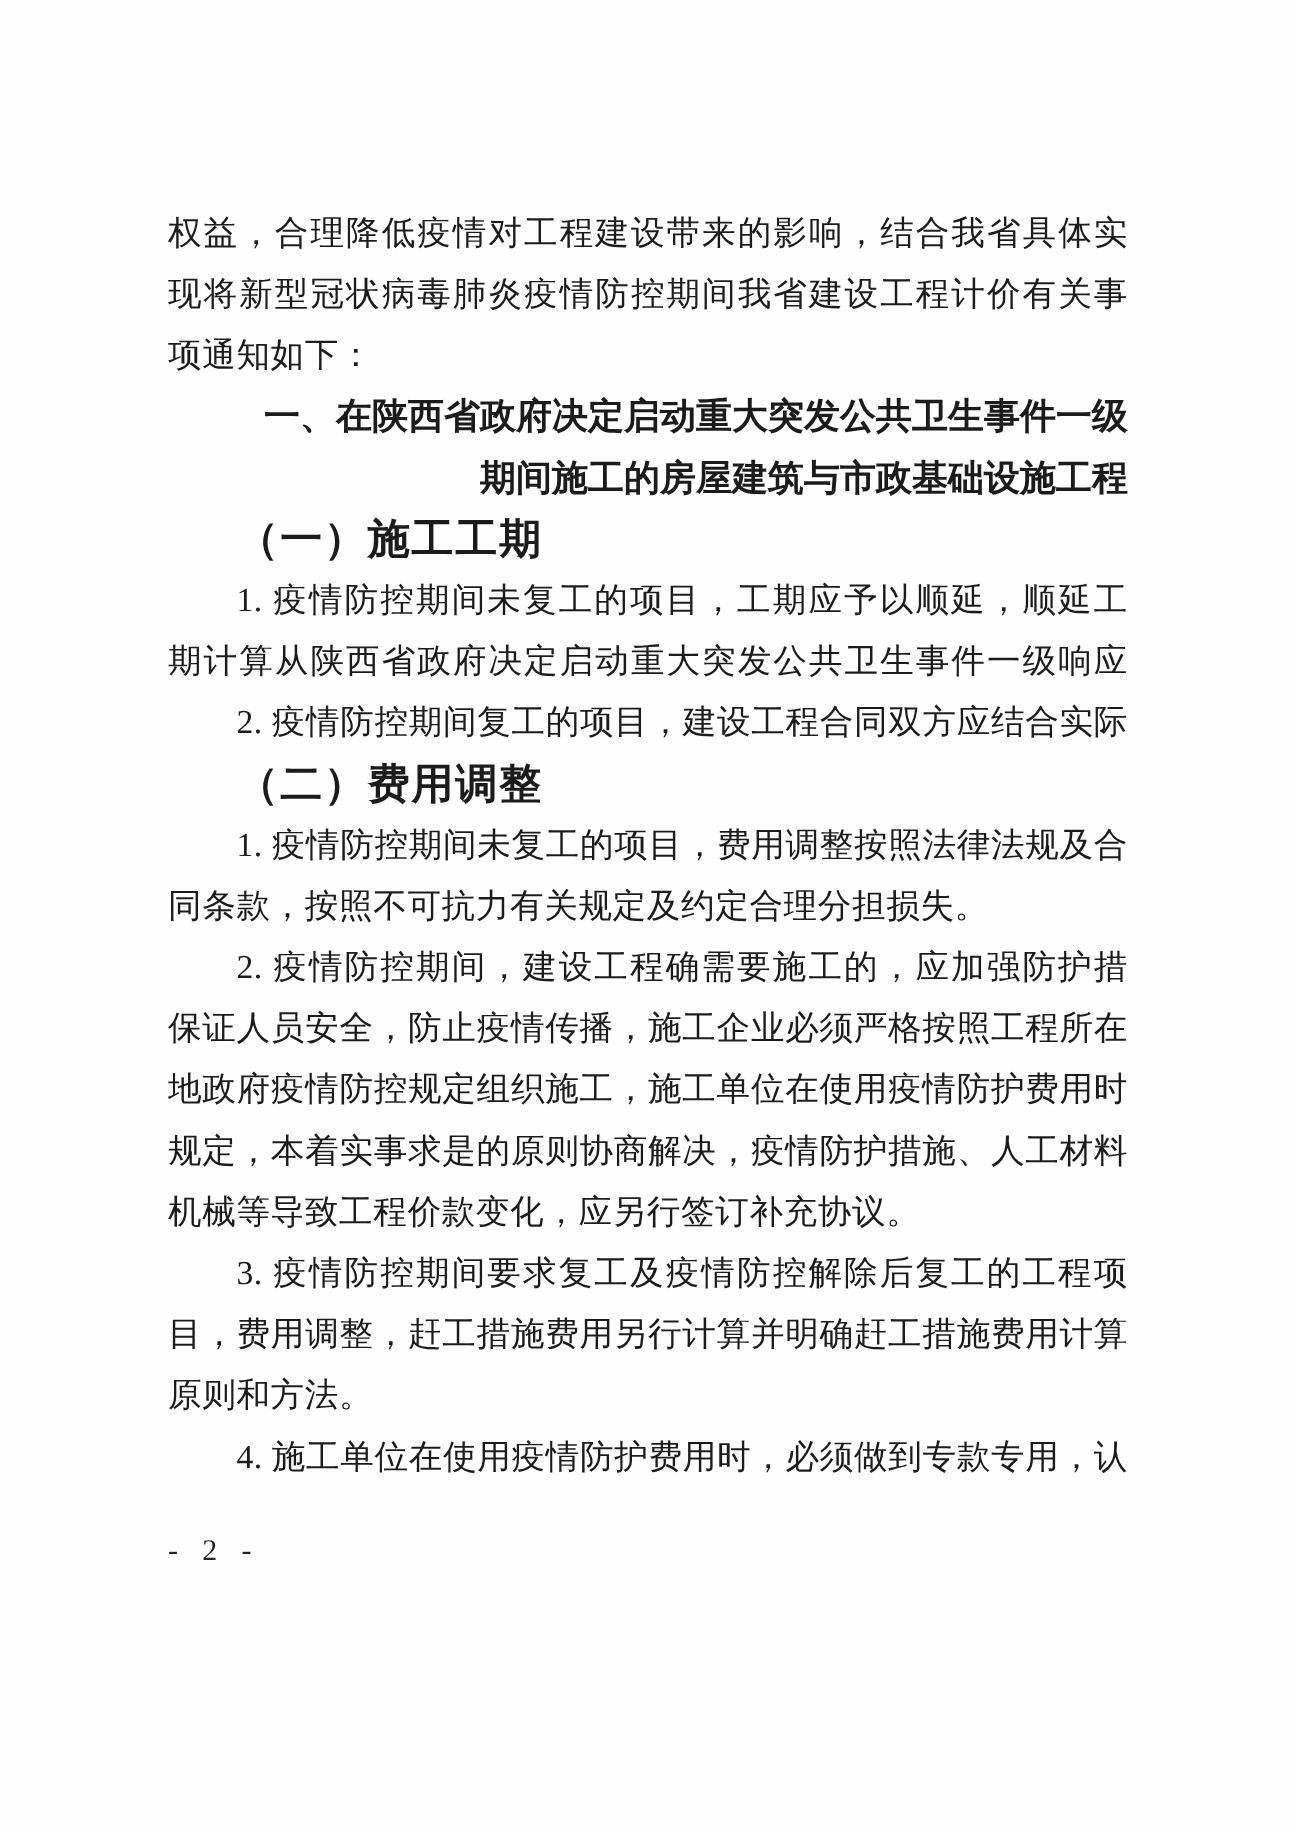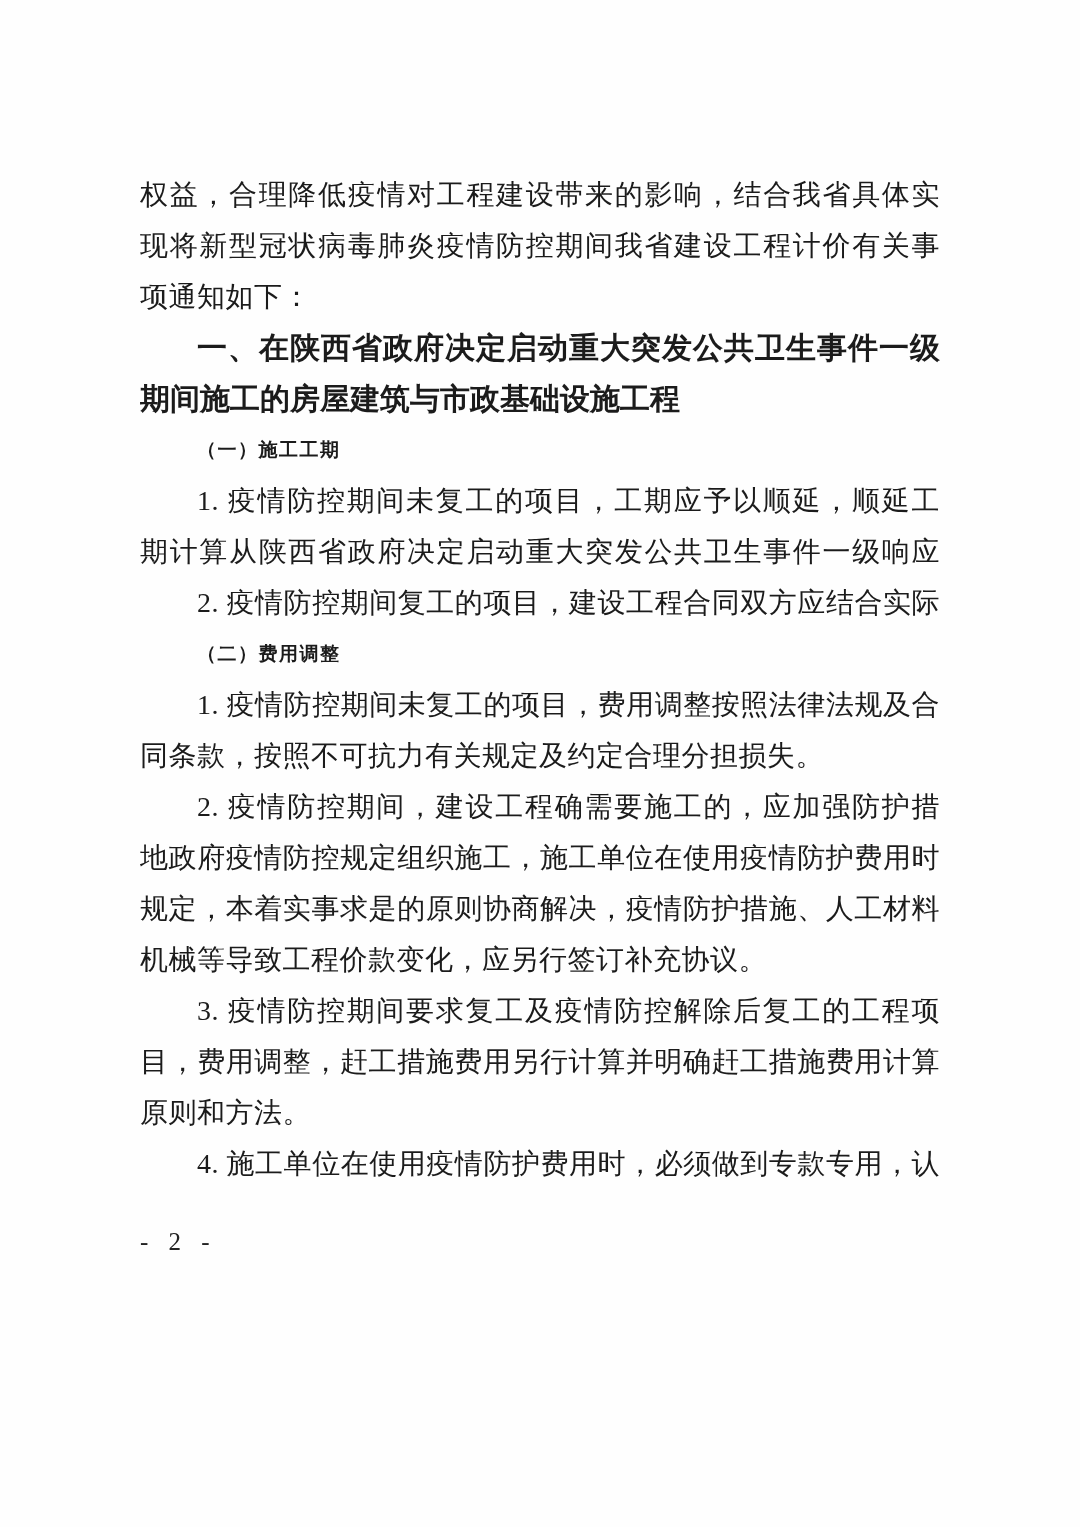--- a/index.html
+++ b/index.html
@@ -39,25 +39,26 @@
   
   .indent {
     text-indent: 57px;
   }
   
   .h1 {
     font-family: "DejaVu Sans", "Liberation Sans", sans-serif;
     font-weight: 700;
     font-size: 30px;
     letter-spacing: 0;
+    text-align: right;
   }
   
   .h2 {
     font-weight: 700;
-    font-size: 19px;
+    font-size: 35px;
     letter-spacing: 1.5px;
   }
   .pagenum {
     margin-top: 38px;
     font-size: 25px;
     line-height: 30px;
     letter-spacing: 7px;
     color: #222222;
   }
 </style>
@@ -79,20 +80,21 @@
   <div class="line j">期计算从陕西省政府决定启动重大突发公共卫生事件一级响应</div>
 
   <div class="line indent j">2. 疫情防控期间复工的项目，建设工程合同双方应结合实际</div>
 
   <div class="line h2 indent">（二）费用调整</div>
 
   <div class="line indent j">1. 疫情防控期间未复工的项目，费用调整按照法律法规及合</div>
   <div class="line">同条款，按照不可抗力有关规定及约定合理分担损失。</div>
 
   <div class="line indent j">2. 疫情防控期间，建设工程确需要施工的，应加强防护措施，</div>
+  <div class="line j">保证人员安全，防止疫情传播，施工企业必须严格按照工程所在</div>
   <div class="line j">地政府疫情防控规定组织施工，施工单位在使用疫情防护费用时</div>
   <div class="line j">规定，本着实事求是的原则协商解决，疫情防护措施、人工材料</div>
   <div class="line">机械等导致工程价款变化，应另行签订补充协议。</div>
 
   <div class="line indent j">3. 疫情防控期间要求复工及疫情防控解除后复工的工程项</div>
   <div class="line j">目，费用调整，赶工措施费用另行计算并明确赶工措施费用计算</div>
   <div class="line">原则和方法。</div>
 
   <div class="line indent j">4. 施工单位在使用疫情防护费用时，必须做到专款专用，认</div>
 

